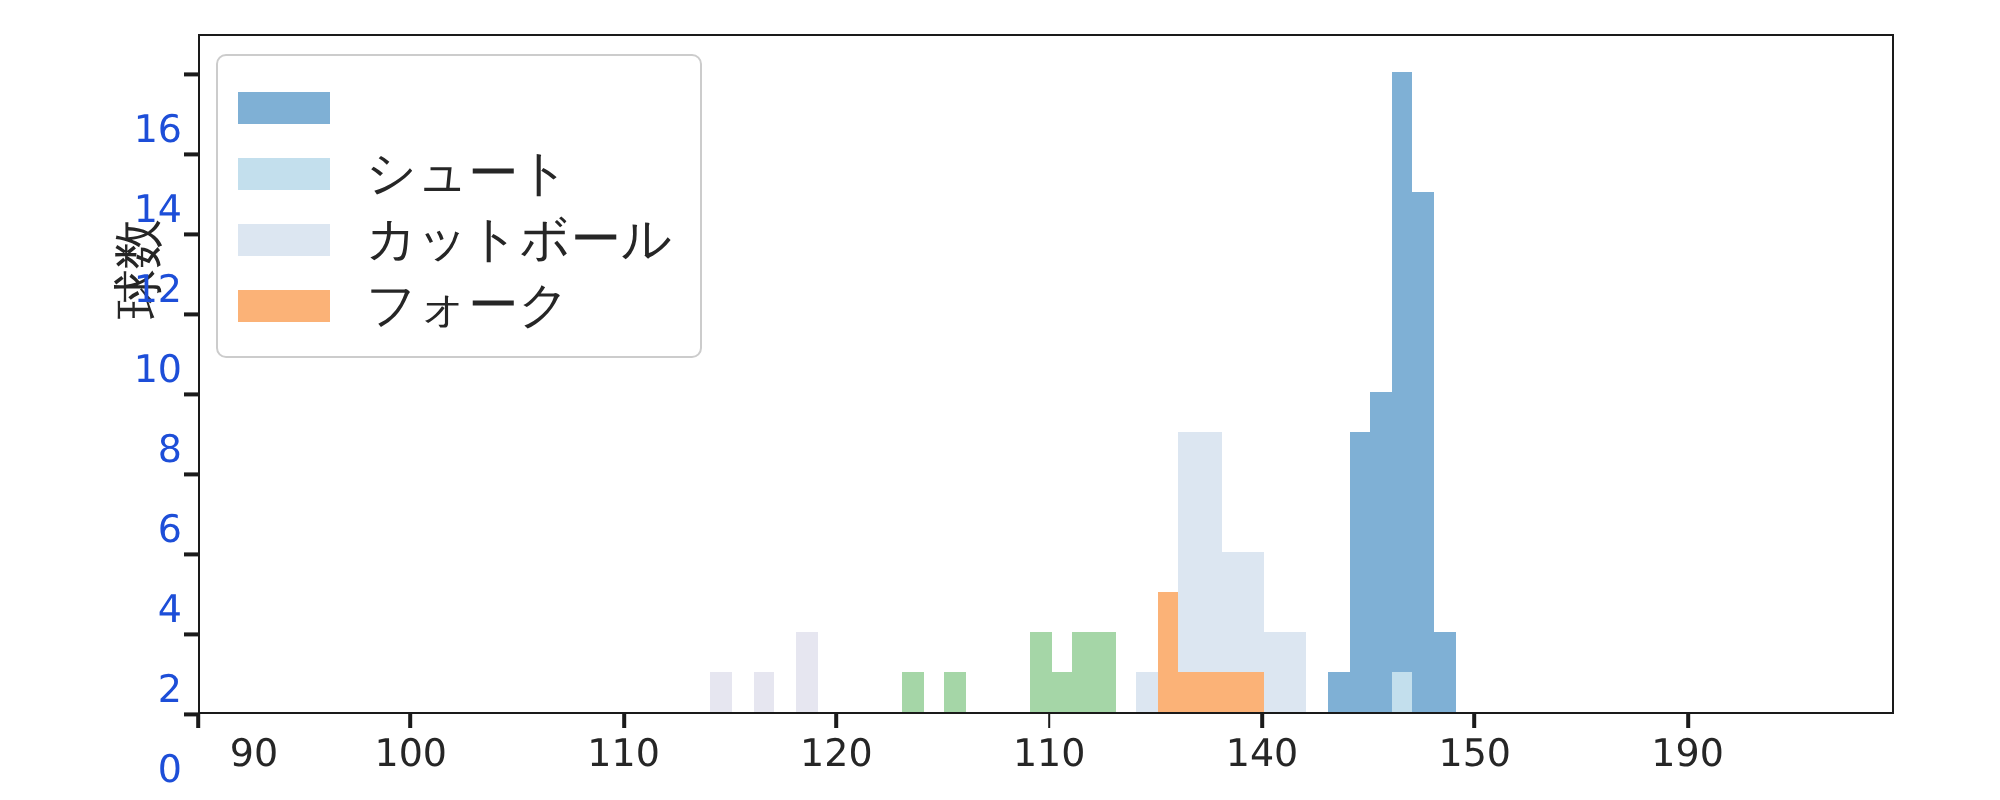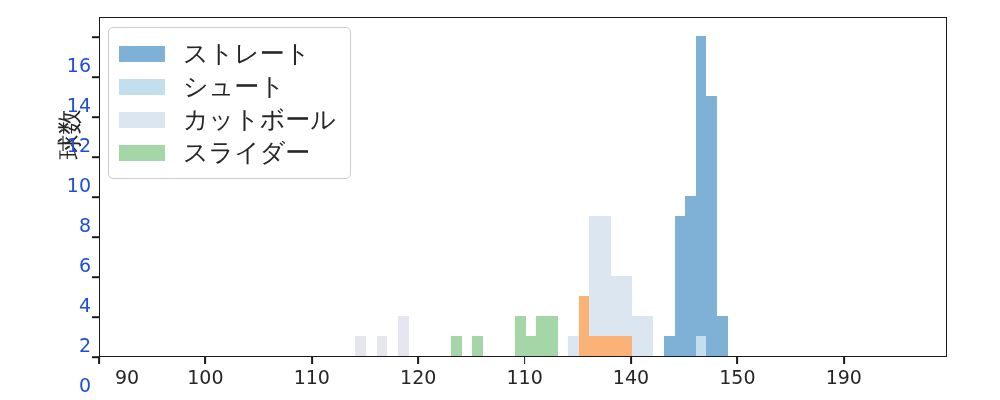--- a/index.html
+++ b/index.html
@@ -228,29 +228,28 @@
       <div class="xtick-label" style="left: 319.197px;">120</div>
       <div class="xtick-label" style="left: 425.596px;">110</div>
       <div class="xtick-label" style="left: 531.995px;">140</div>
       <div class="xtick-label" style="left: 638.394px;">150</div>
       <div class="xtick-label" style="left: 744.793px;">190</div>
     </div>
 
   <div id="legend">
       <div class="legend-row">
         <span class="legend-swatch" style="background: rgb(127, 176, 213);"></span>
-        <span class="legend-text">ストレート</span>
       </div>
       <div class="legend-row">
         <span class="legend-swatch" style="background: rgb(195, 223, 237);"></span>
         <span class="legend-text">シュート</span>
       </div>
       <div class="legend-row">
         <span class="legend-swatch" style="background: rgb(220, 230, 241);"></span>
         <span class="legend-text">カットボール</span>
       </div>
       <div class="legend-row">
-        <span class="legend-swatch" style="background: rgb(165, 214, 167);"></span>
-        <span class="legend-text">スライダー</span>
+        <span class="legend-swatch" style="background: rgb(251, 178, 119);"></span>
+        <span class="legend-text">フォーク</span>
       </div>
     </div>
 
 </div>
 
 </body></html>

